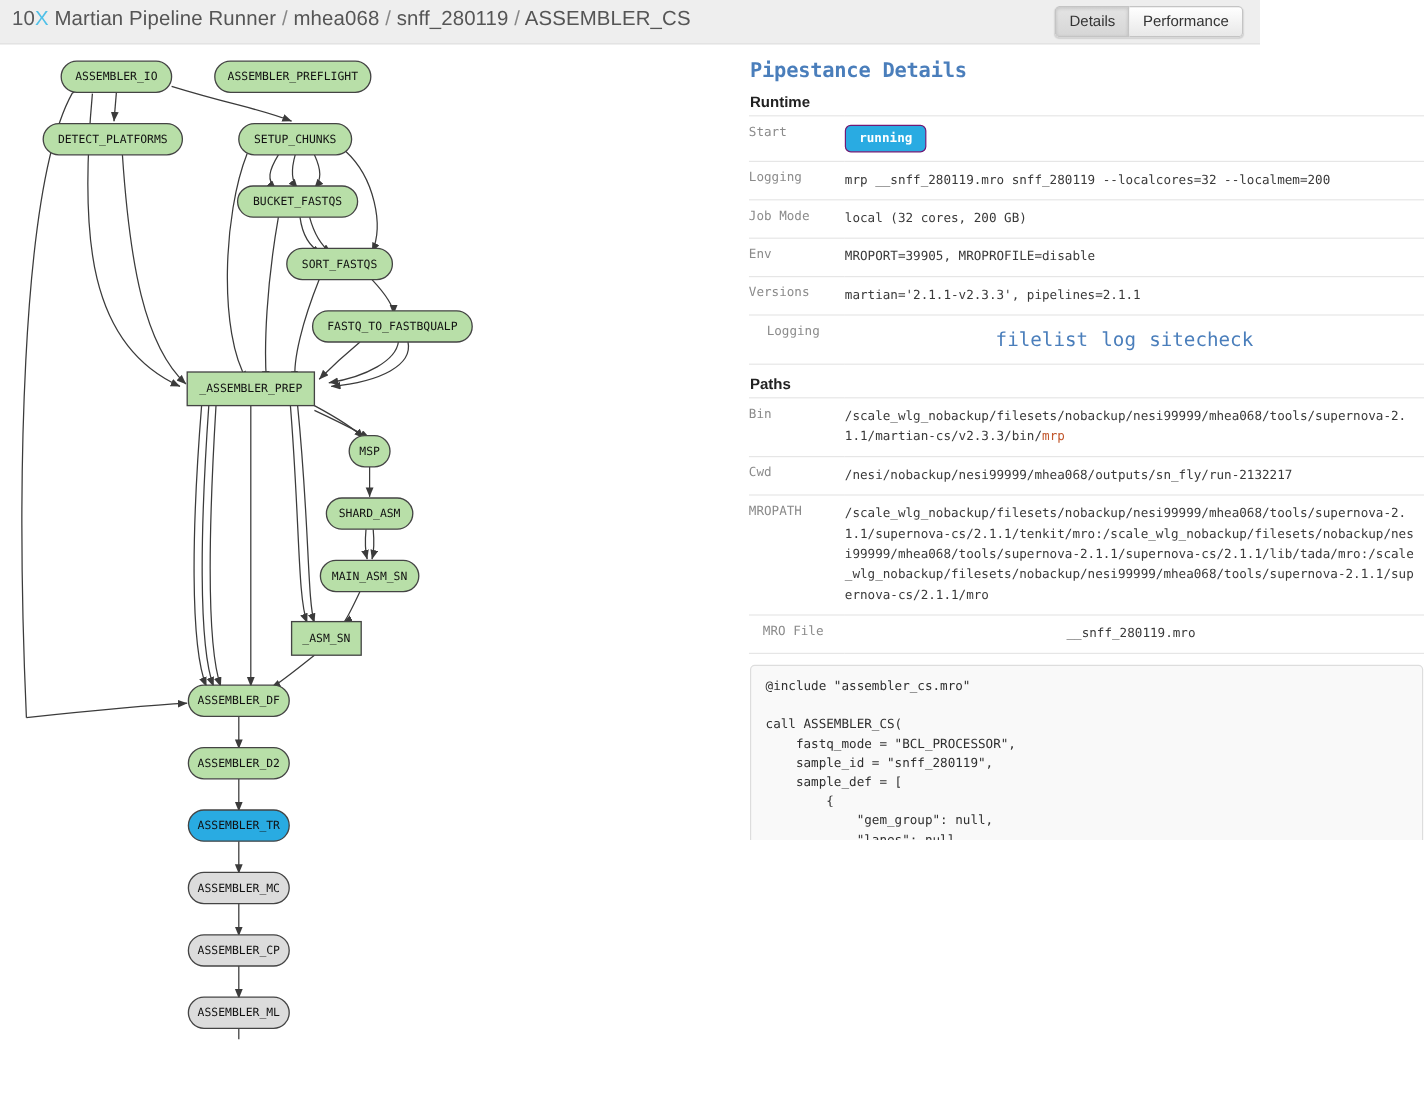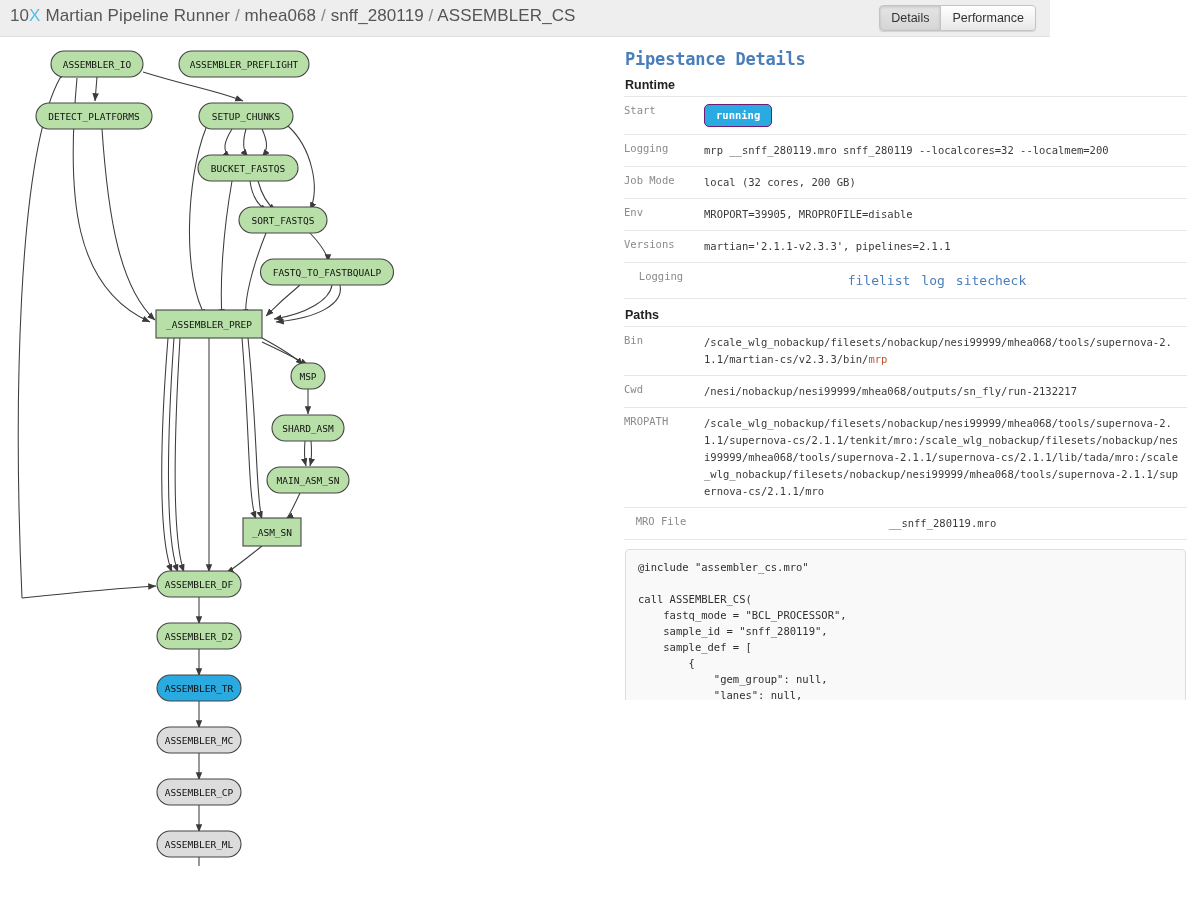--- a/index.html
+++ b/index.html
@@ -102,21 +102,21 @@
   }
   td.v {
     font-family: "DejaVu Sans Mono", monospace;
     font-size: 10.5px; color: #3a3a3a;
     word-break: break-all; line-height: 1.62;
   }
   td.v .hl { color: #c1562b; }
   .lnk {
     color: #4a7ebb; text-decoration: none;
     font-family: "DejaVu Sans Mono", monospace;
-    font-size: 13px; margin-right: 11px; cursor: pointer;
+    font-size: 16px; margin-right: 11px; cursor: pointer;
   }
   .badge {
     display: inline-block;
     background: #29abe2; color: #ffffff;
     font-family: "DejaVu Sans Mono", monospace;
     font-size: 10.5px; font-weight: bold;
     padding: 2px 11px; border-radius: 5px;
     border: 1px solid #701a75;
   }
   #mro-source {

